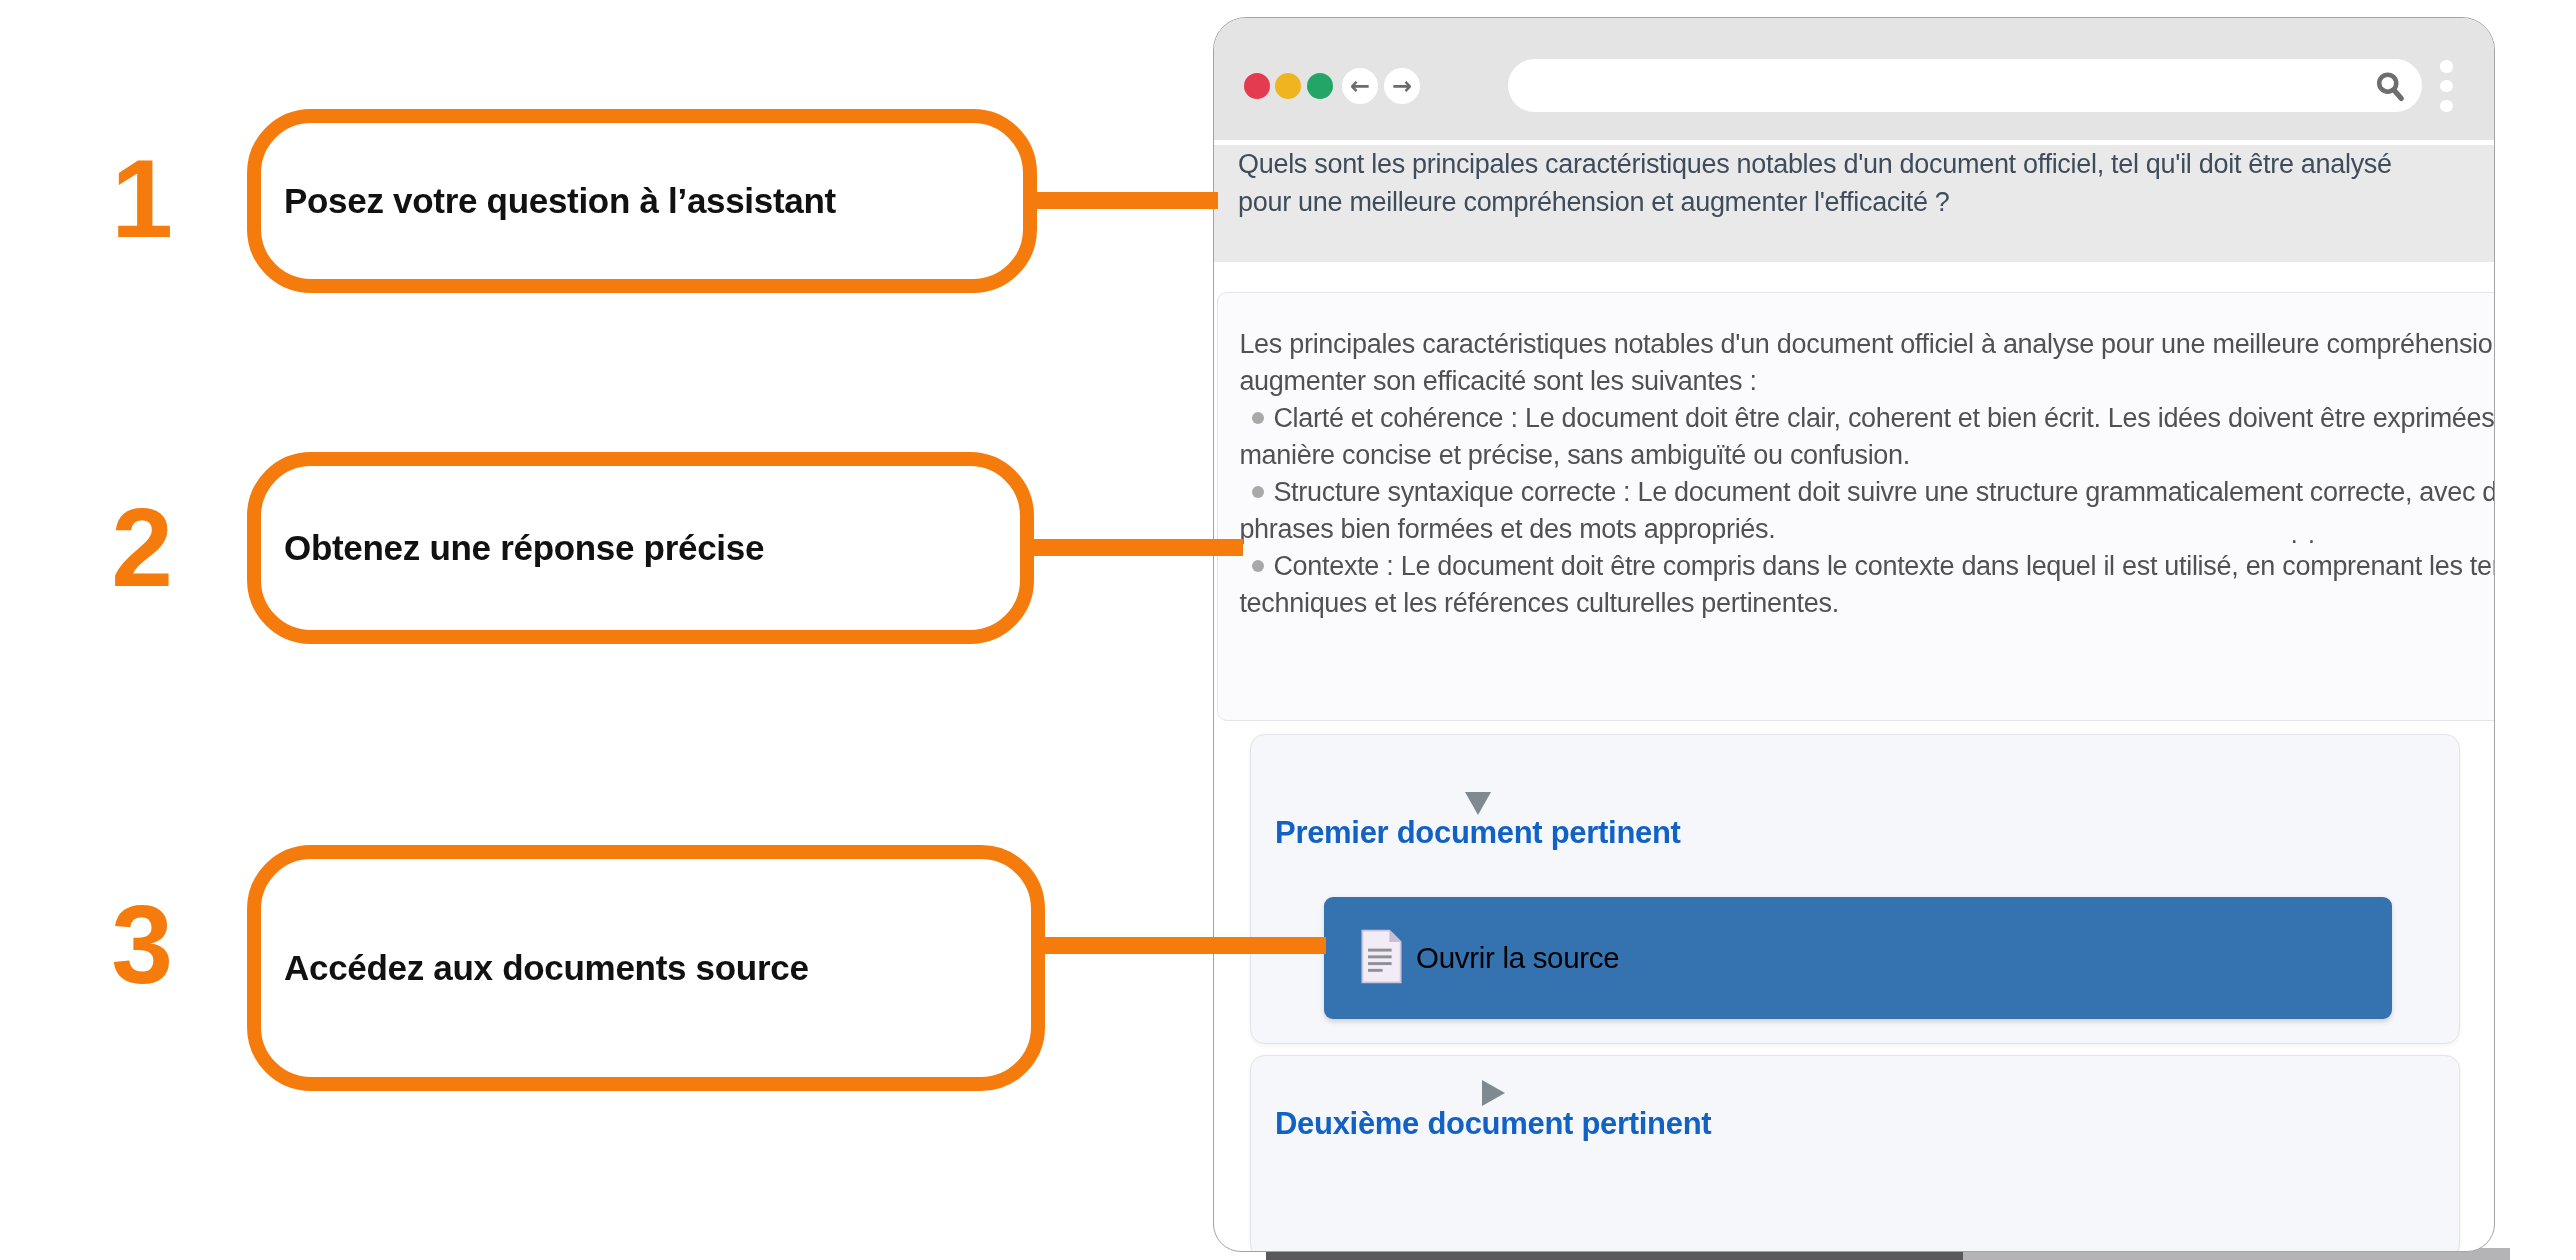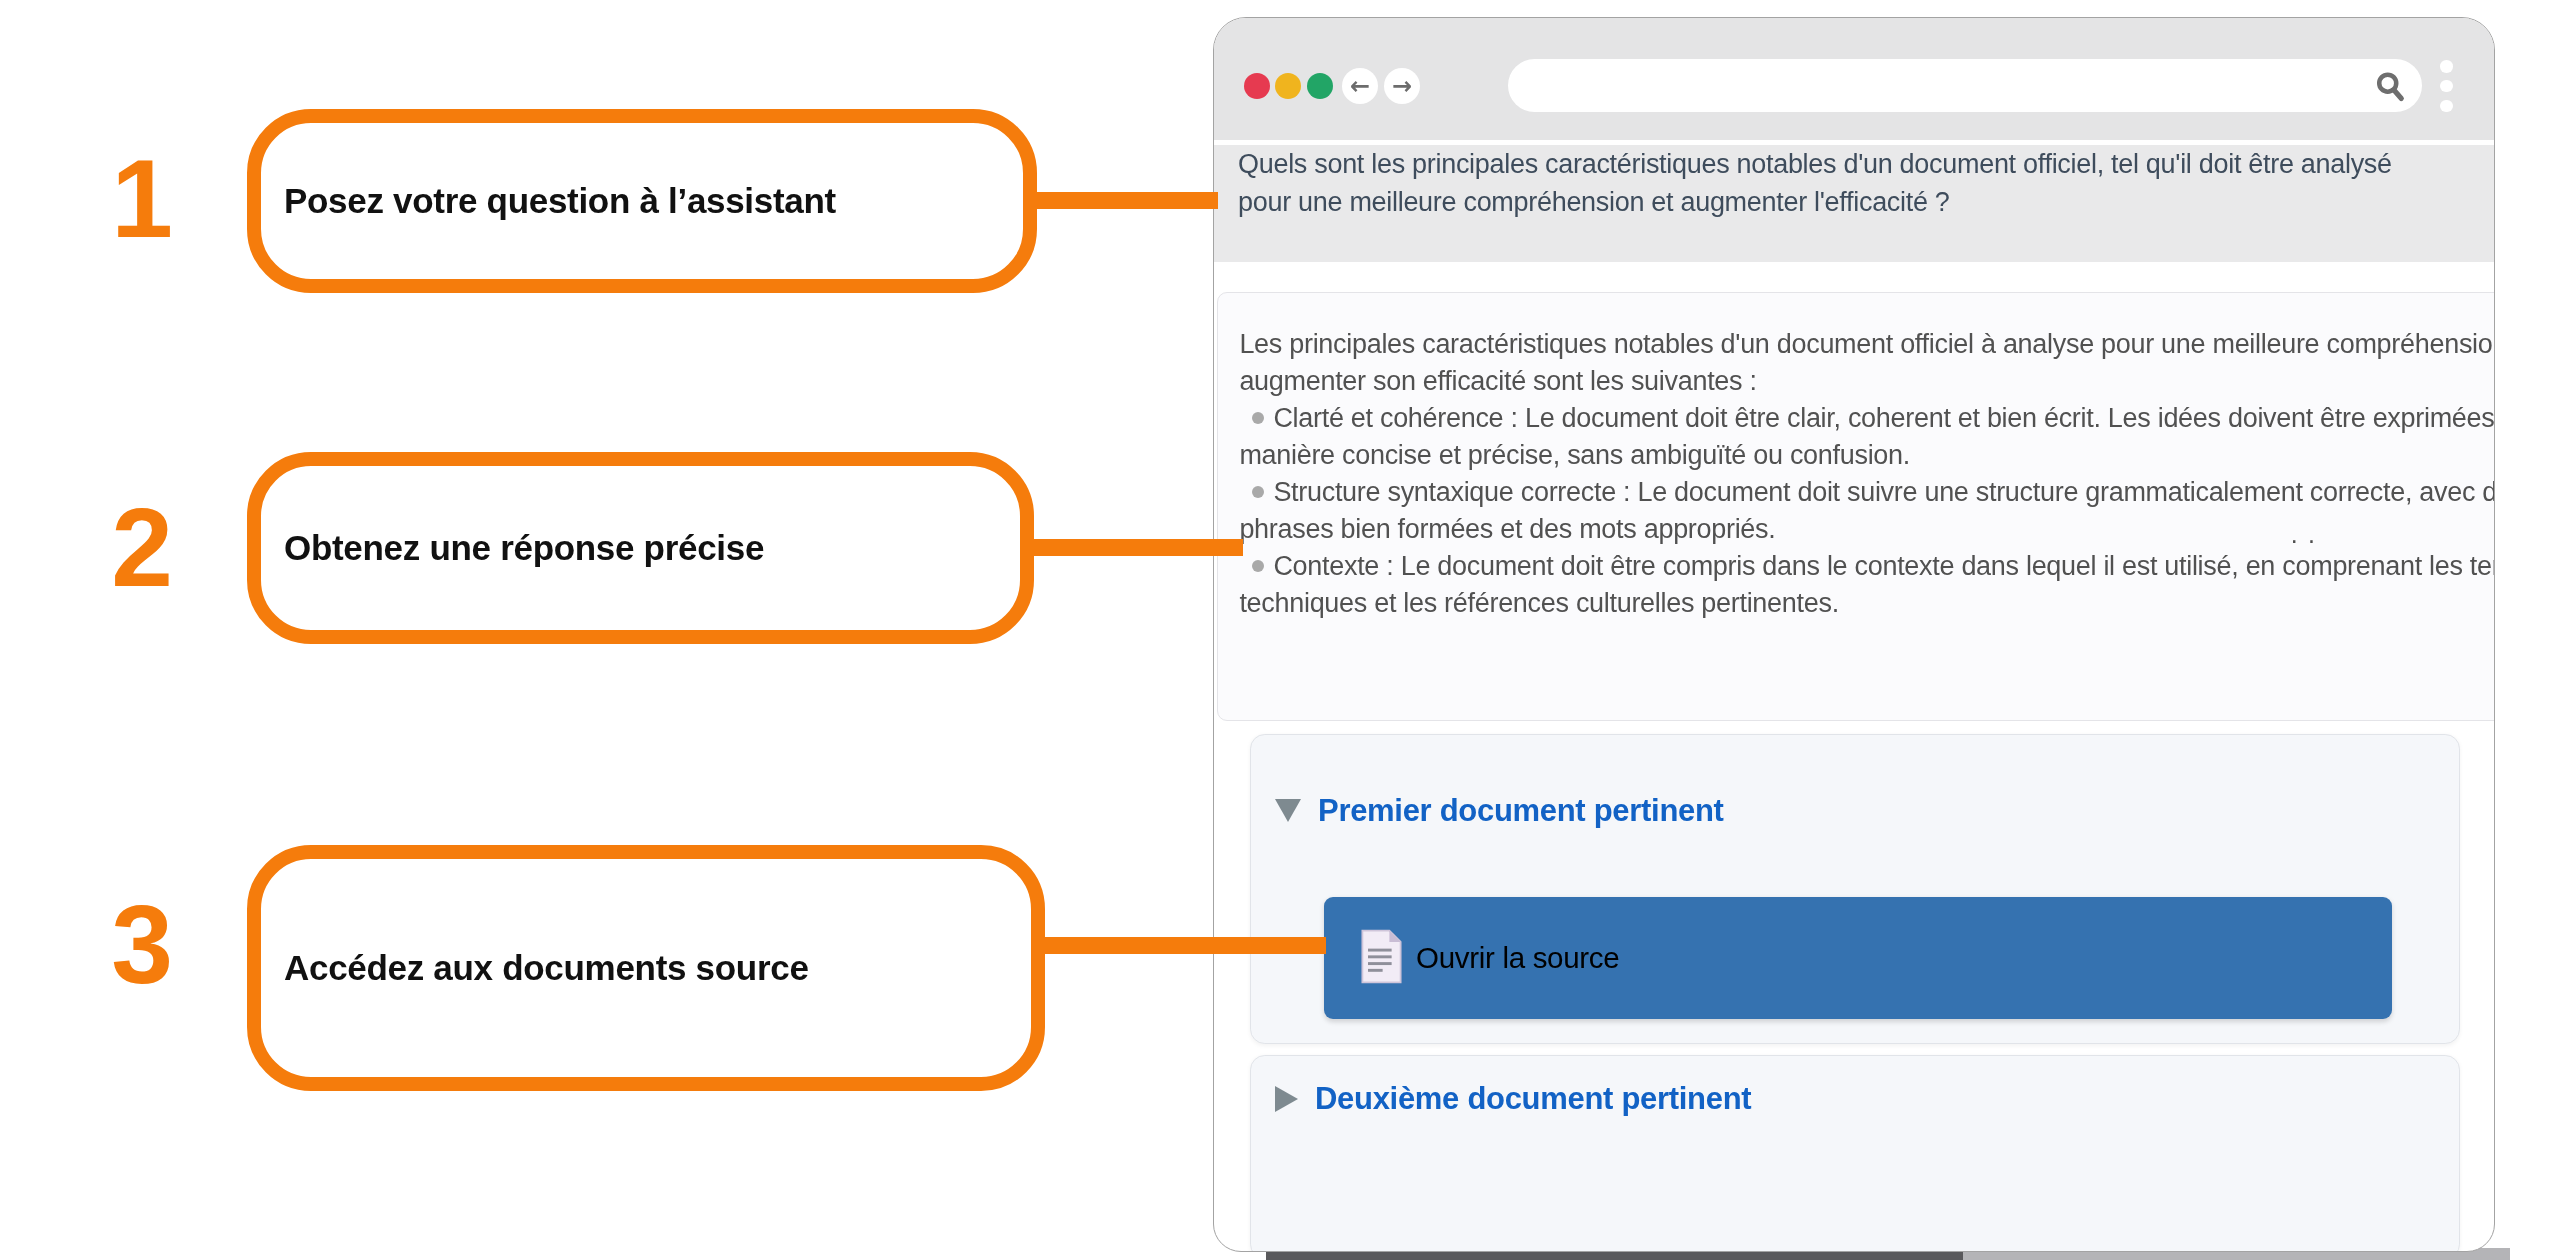--- a/index.html
+++ b/index.html
@@ -75,21 +75,21 @@
   #artifact-dots{
     position:absolute;left:1073px;top:227px;font-size:25px;color:#4e4e4e;letter-spacing:10.2px;
   }
   
   .source-card{
     position:absolute;left:36px;width:1210px;background:#f5f7fa;border:1.1px solid #e1e4e9;
     border-radius:14.8px;box-sizing:border-box;box-shadow:0 1.7px 4.5px rgba(0,0,0,0.05);
   }
   #card-first{top:716px;height:310px;}
   #card-second{top:1037px;height:204px;}
-  .card-header{position:absolute;left:24px;display:flex;align-items:center;gap:17px;height:37px;}
+  .card-header{position:absolute;left:24px;display:flex;align-items:center;height:37px;flex-direction:column;}
   #card-first .card-header{top:57px;}
   #card-second .card-header{top:24px;}
   .card-header .title{font-size:31px;font-weight:600;color:#1262c5;letter-spacing:-0.3px;}
   .tri-down{width:0;height:0;border-left:13.6px solid transparent;border-right:13.6px solid transparent;border-top:23px solid #7e8a90;}
   .tri-right{width:0;height:0;border-top:13.6px solid transparent;border-bottom:13.6px solid transparent;border-left:23px solid #7e8a90;}
   #open-source-btn{
     position:absolute;left:73px;top:162px;width:1068px;height:122px;background:#3572b0;
     border:none;border-radius:9px;display:flex;align-items:center;padding:0 0 0 35px;
     box-sizing:border-box;cursor:pointer;box-shadow:0 2.3px 5.7px rgba(0,0,0,0.15);
   }

